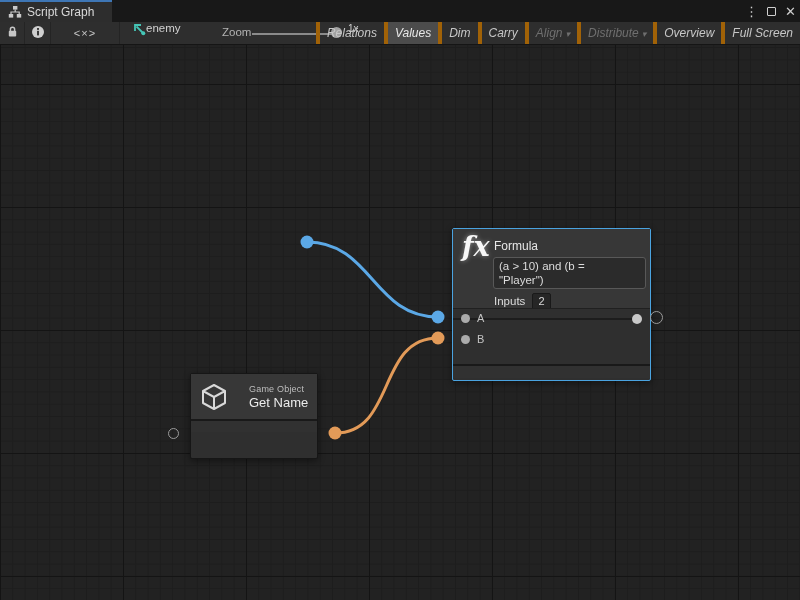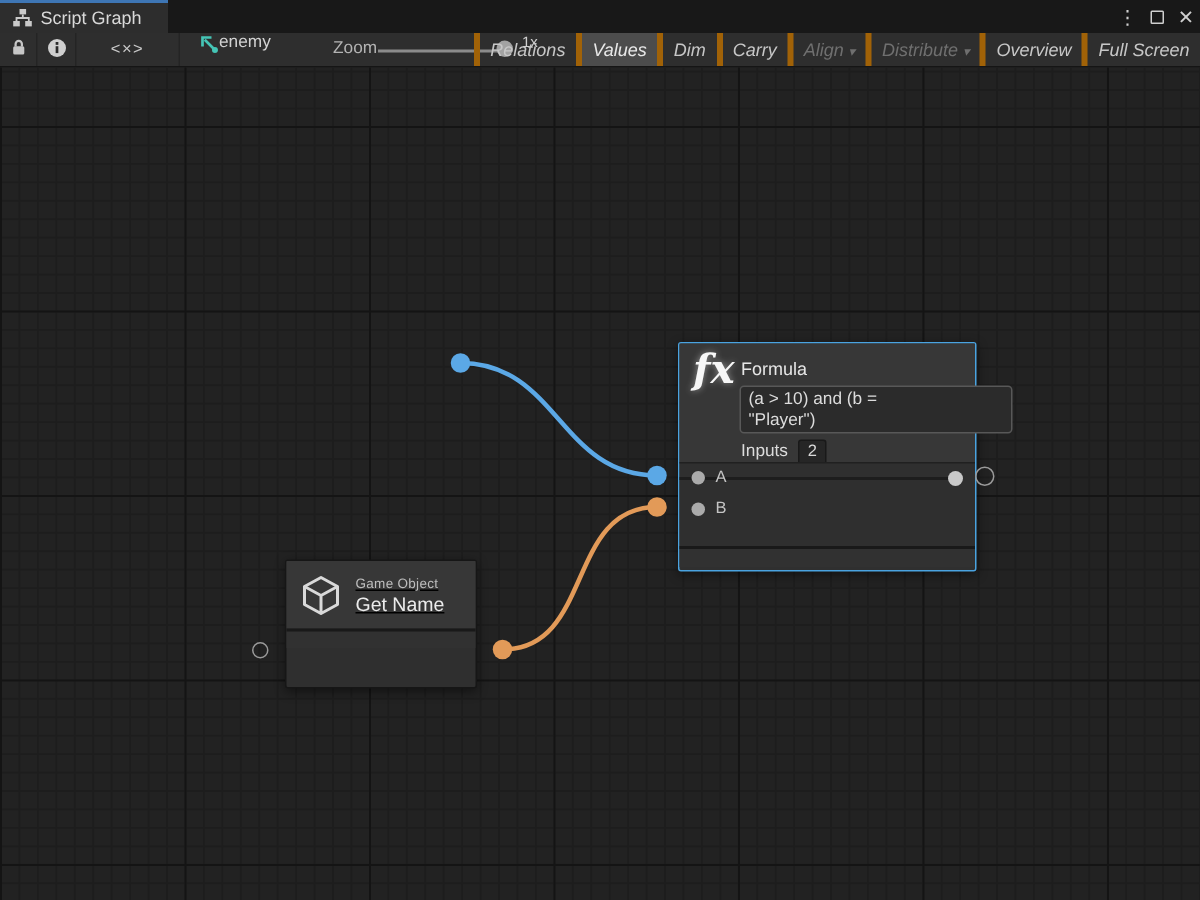--- a/index.html
+++ b/index.html
@@ -57,21 +57,21 @@
   .nbody { position:relative; background:#2f2f2f; border-top:1px solid #202020; }
   .nfooter { background:#313131; border-top:2px solid #191919; }
   .port { position:absolute; border-radius:50%; }
   .port-label { position:absolute; font-size:11px; color:#c4c4c4; }
   .ext-circle { position:absolute; border-radius:50%; border:1.5px solid #9a9a9a; background:transparent; }
   .relation-line { position:absolute; height:1.5px; background:#1d1d1d; }
 
   
   .fx-glyph { font-family:"DejaVu Serif", serif; font-style:italic; font-weight:bold; font-size:27px;
     color:#f7f7f7; text-shadow:0 0 5px rgba(255,255,255,.45); }
-  .expr-box { position:absolute; left:40px; top:28px; width:182px; height:32px; background:#2b2b2b;
+  .expr-box { position:absolute; left:40px; top:28px; width:153px; height:32px; background:#2b2b2b;
     border:1px solid #585858; border-radius:3px; padding:1px 5px; font-size:11.5px; line-height:14px;
     color:#dcdcdc; white-space:pre-line; }
   .inputs-label { position:absolute; left:41px; top:66px; font-size:11.5px; color:#dcdcdc; }
   .inputs-box { position:absolute; left:79px; top:64px; width:19px; height:17px; background:#262626;
     border:1px solid #191919; border-radius:2px; color:#d8d8d8; font-size:11px; text-align:center; line-height:15px; }
 
   
   .this-field { position:absolute; left:24px; top:4px; width:73px; height:21px; background:#353535;
     border:1px solid #6b6b6b; border-radius:3px; display:flex; align-items:center; }
   .this-text { font-size:12px; color:#e0e0e0; margin-left:6px; flex:1; }
@@ -187,21 +187,21 @@
     </div>
     <div class="ext-circle" style="left:650px;top:266px;width:13px;height:13px;"></div>
 
     <div class="node" style="left:190px;top:328px;width:128px;height:86px;">
       <div class="nheader" style="height:45px;">
         <span style="margin-left:8px;display:flex;">
           <svg width="30" height="30" viewBox="0 0 30 30">
             <path d="M15 3 L26 9 L26 21 L15 27 L4 21 L4 9 Z M4 9 L15 15 L26 9 M15 15 L15 27" fill="none" stroke="#d9d9d9" stroke-width="2" stroke-linejoin="round"></path>
           </svg>
         </span>
-        <div style="margin-left:8px;text-decoration:underline;">
+        <div style="margin-left:20px;">
           <div class="ncat">Game Object</div>
           <div class="ntitle">Get Name</div>
         </div>
       </div>
       <div class="nfooter" style="height:13px;"></div>
     </div>
     <div class="ext-circle" style="left:168px;top:382.5px;width:11px;height:11px;"></div>
 
   </div>
 </div>

